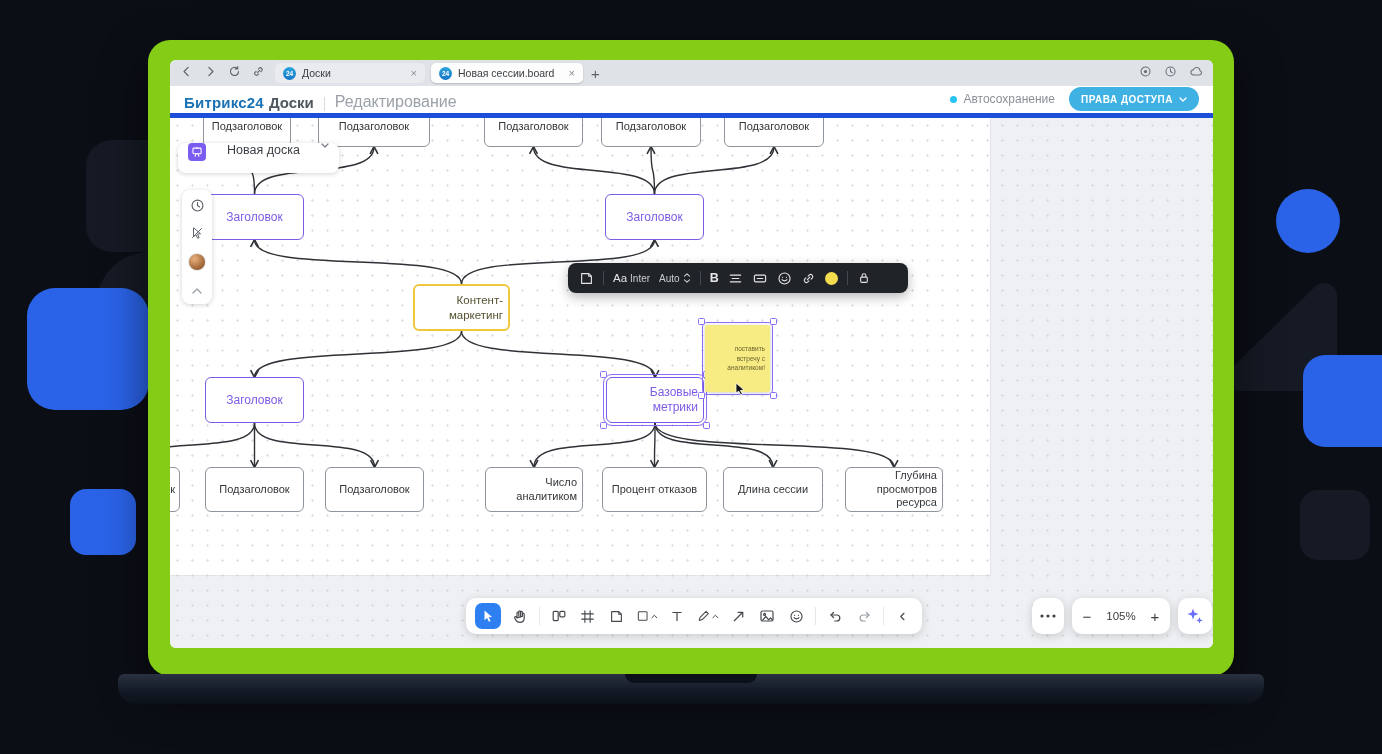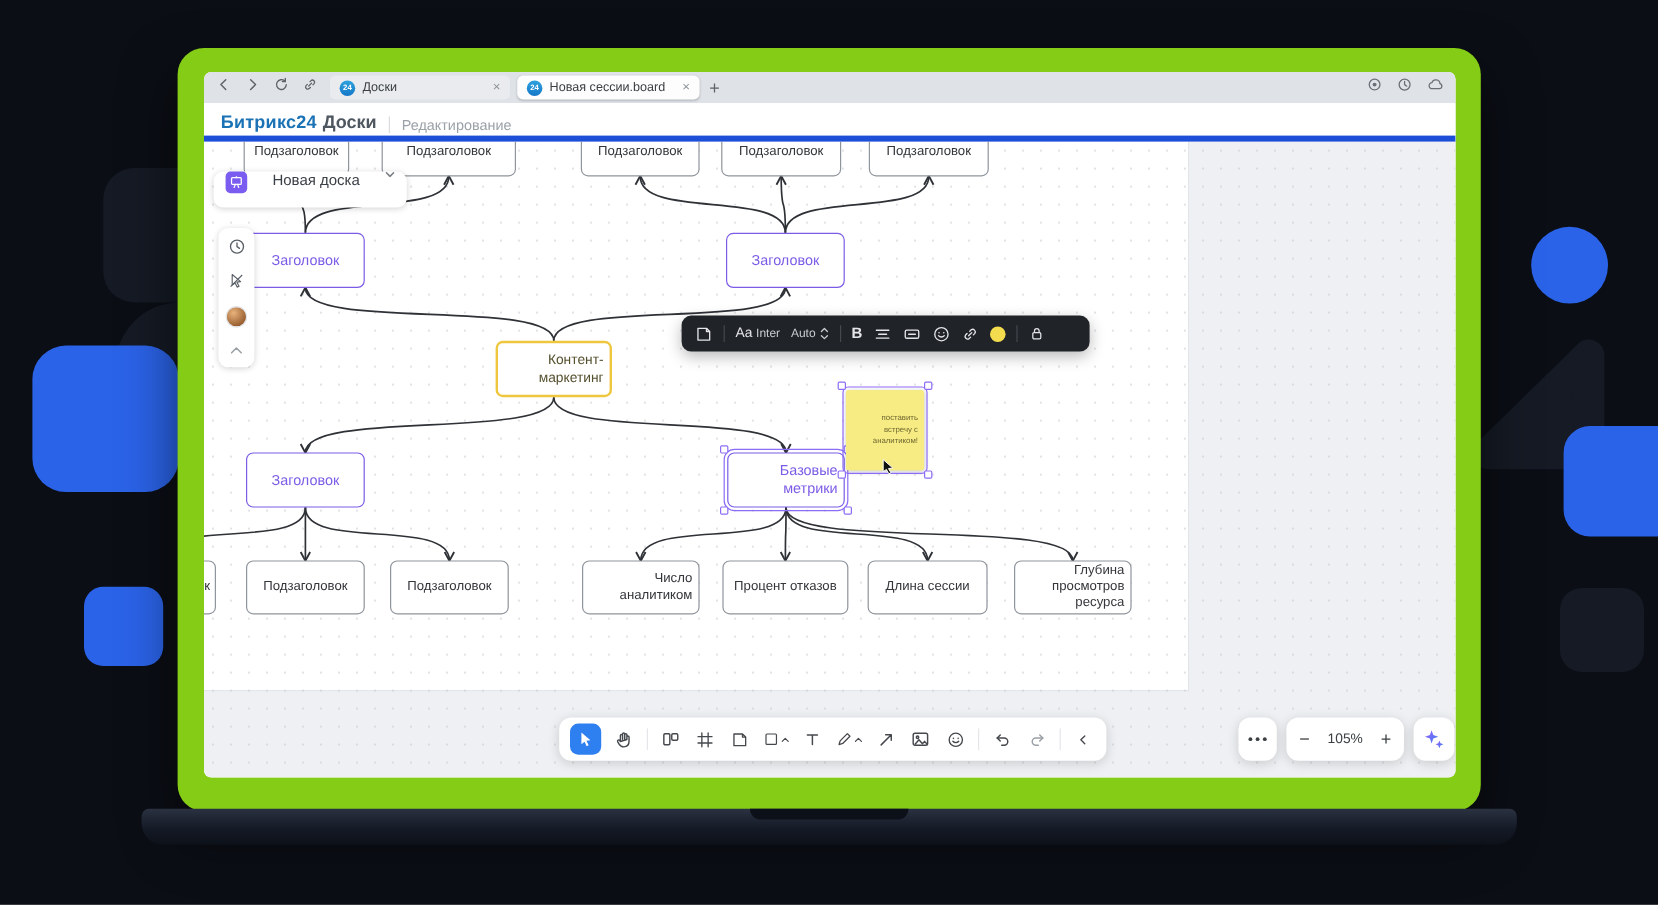--- a/index.html
+++ b/index.html
@@ -24,21 +24,21 @@
   .tab-label{white-space:nowrap;overflow:hidden;text-overflow:ellipsis;flex:1}
   .tclose{color:#8b9097;font-size:11px;line-height:1}
   .newtab{color:#5f6368;font-size:15px;margin-left:8px;line-height:1}
   .chrome-right{margin-left:auto;display:flex;gap:12px;align-items:center;color:#6a6f75}
 
   
   .appbar{height:32px;background:#fff;display:flex;align-items:flex-end;padding:2px 14px;border-bottom:5px solid #1d4ed8;position:relative;z-index:9;box-sizing:border-box}
   .logo{font-size:15px;font-weight:bold;color:#1b72b5;letter-spacing:.2px}
   .logo-prod{font-size:15px;font-weight:bold;color:#4e565f;margin-left:5px}
   .vdiv{width:1px;height:14px;background:#d9dce0;margin:0 10px}
-  .mode{font-size:12px;color:#9ba1a8}
+  .mode{font-size:16px;color:#9ba1a8}
   .appbar-right{margin-left:auto;display:flex;align-items:center;gap:14px}
   .autosave{display:flex;align-items:center;gap:6px;font-size:12px;color:#8a9098}
   .asdot{width:7px;height:7px;border-radius:50%;background:#27c3f4}
   .access-btn{height:24px;border-radius:13px;background:#3fb1e3;color:#fff;font-size:10px;font-weight:bold;letter-spacing:.5px;display:flex;align-items:center;gap:6px;padding:0 12px;border:none;cursor:pointer}
 
   
   .viewport{position:relative;width:1043px;height:530px;background:#eef0f3;overflow:hidden}
   .frame{position:absolute;left:-20px;top:-20px;width:840px;height:477px;background:#fff;border-right:1px solid #e2e5e9;border-bottom:1px solid #e2e5e9;z-index:1}
   .dots{position:absolute;inset:0;background-image:radial-gradient(#c8ccd2 1px,transparent 1.2px);background-size:15px 15px;opacity:.55;pointer-events:none;z-index:2}
   #connector-svg{position:absolute;left:0;top:0;z-index:3}
@@ -136,20 +136,32 @@
               <path d="M5 12.2a3.1 3.1 0 0 1-.3-6.2 4.2 4.2 0 0 1 8.2 1.1 2.6 2.6 0 0 1-.6 5.1z"></path>
             </svg></span>
       </div>
     </div>
 
     <div class="appbar">
       <span class="logo">Битрикс24</span>
       <span class="logo-prod">Доски</span>
       <span class="vdiv"></span>
       <span class="mode">Редактирование</span>
+      <div class="appbar-right">
+        <span class="autosave">
+            <span class="asdot"></span>
+            <span>Автосохранение</span>
+          </span>
+        <button class="access-btn">
+            <span>ПРАВА ДОСТУПА</span>
+            <svg width="8" height="5" viewBox="0 0 8 5" fill="none" stroke="#fff" stroke-width="1.4" stroke-linecap="round" stroke-linejoin="round">
+              <path d="M1 1l3 3 3-3"></path>
+            </svg>
+          </button>
+      </div>
     </div>
 
     <div class="viewport">
       <div class="frame"></div>
       <div class="dots"></div>
       <svg id="connector-svg" width="1043" height="530">
         <defs>
           <marker id="arrowhead" viewBox="0 0 8 8" refX="6.5" refY="4" markerWidth="7.5" markerHeight="7.5" orient="auto">
             <path d="M1.2 1L6.8 4L1.2 7" fill="none" stroke="#2e3136" stroke-width="1.2"></path>
           </marker>

